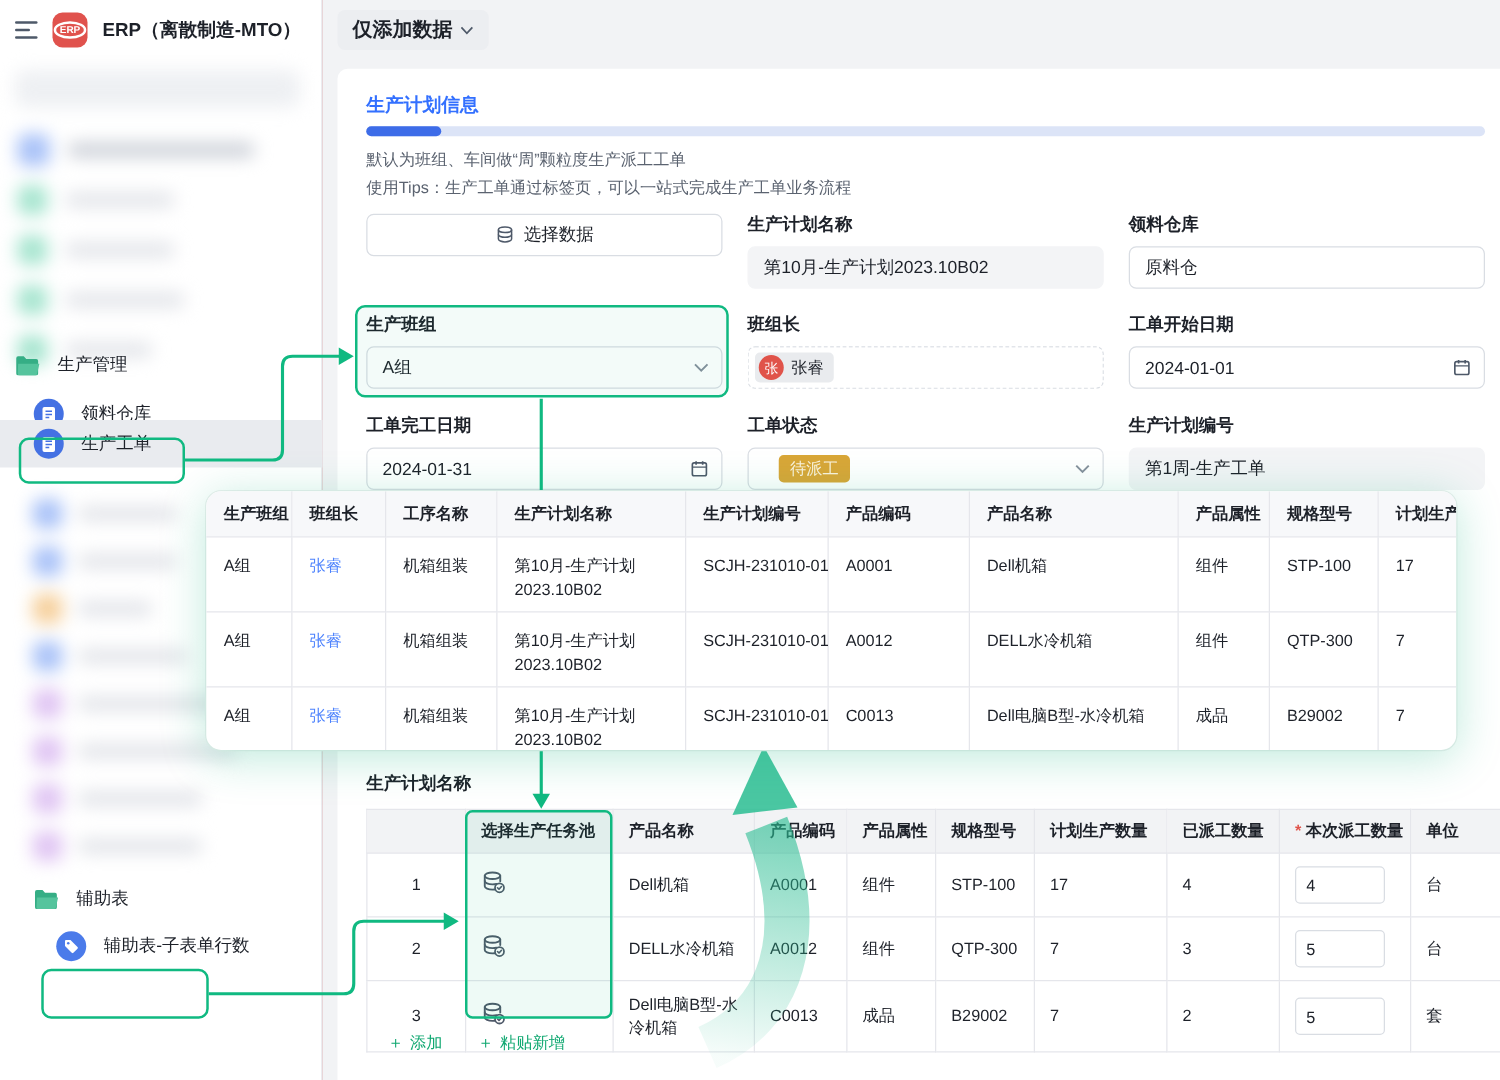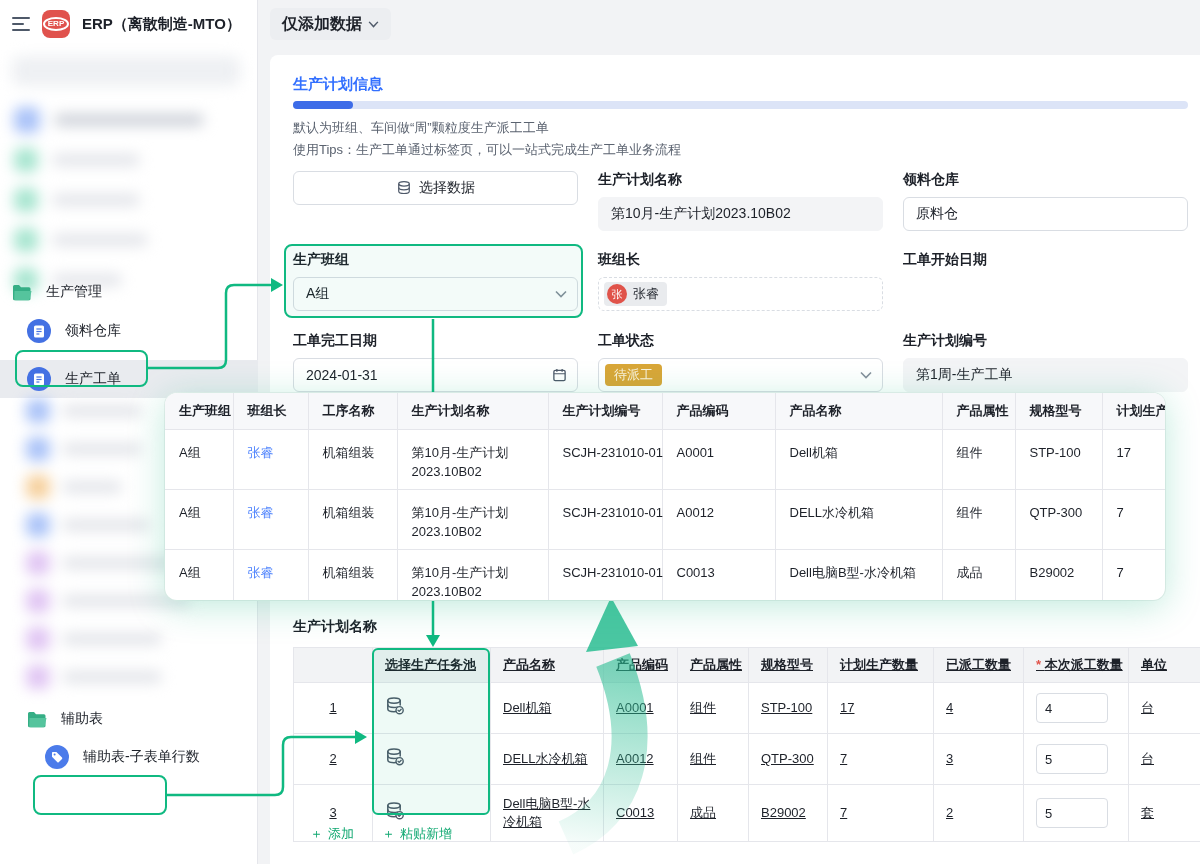--- a/index.html
+++ b/index.html
@@ -56,21 +56,21 @@
 
   
   table { border-collapse:collapse; table-layout:fixed; font-size:13px; }
   th { font-weight:700; text-align:left; color:#1d2129; white-space:nowrap; overflow:hidden; }
   .req { color:#e0534a; }
   .cell-link { color:#4e83fd; cursor:pointer; }
   .qty-input { width:72px; height:30px; border:1px solid #d9dde3; border-radius:4px; padding:0 8px; font-size:13px; font-family:inherit; color:#1d2129; }
 
   .detail-title { position:absolute; left:23px; top:563px; font-size:14px; font-weight:700; }
   .detail-wrap { position:absolute; left:23px; top:592px; width:907px; }
-  .detail-wrap table { width:907px;text-decoration:underline; }
+  .detail-wrap table { width:907px; }
   .detail-wrap th { background:#f2f3f5; border:1px solid #e5e6eb; padding:8px 12px; }
   .detail-wrap td { border:1px solid #e5e6eb; padding:10px 12px; line-height:18px; vertical-align:middle; background:transparent; }
   .detail-wrap td:first-child { text-align:center; }
   .tfoot-btns { position:absolute; left:40px; top:770px; display:flex; gap:28px; }
   .green-btn { color:#10a871; font-size:13px; background:none; border:none; cursor:pointer; display:flex; align-items:center; gap:5px; font-family:inherit; }
 
   .popup { position:absolute; left:165px; top:393px; width:1000px; height:207px; background:#fff; border-radius:12px; overflow:hidden; z-index:15;
            box-shadow:0 6px 36px rgba(20,180,130,.28), 0 0 0 1px #eef1f0; }
   .popup table { width:1000px; }
   .popup th { background:#f7f8fa; border-bottom:1px solid #e5e6eb; border-right:1px solid #e5e6eb; padding:9px 8px 9px 14px; }
@@ -143,21 +143,21 @@
         <svg width="12" height="13" viewBox="0 0 12 13">
             <rect x="1" y="0.5" width="10" height="12" rx="1.6" fill="#fff"></rect>
             <line x1="3.4" y1="4" x2="8.6" y2="4" stroke="#4471e3" stroke-width="1.2"></line>
             <line x1="3.4" y1="6.5" x2="8.6" y2="6.5" stroke="#4471e3" stroke-width="1.2"></line>
             <line x1="3.4" y1="9" x2="6.4" y2="9" stroke="#4471e3" stroke-width="1.2"></line>
           </svg>
       </span>
       <span>领料仓库</span>
     </div>
 
-    <div class="nav-row ind1 selected" style="top:360px">
+    <div class="nav-row ind1 selected" style="top:336px">
       <span class="circle-ico">
         <svg width="12" height="13" viewBox="0 0 12 13">
             <rect x="1" y="0.5" width="10" height="12" rx="1.6" fill="#fff"></rect>
             <line x1="3.4" y1="4" x2="8.6" y2="4" stroke="#4471e3" stroke-width="1.2"></line>
             <line x1="3.4" y1="6.5" x2="8.6" y2="6.5" stroke="#4471e3" stroke-width="1.2"></line>
             <line x1="3.4" y1="9" x2="6.4" y2="9" stroke="#4471e3" stroke-width="1.2"></line>
           </svg>
       </span>
       <span>生产工单</span>
     </div>
@@ -274,39 +274,50 @@
         <label>班组长</label>
         <div class="ctrl dashed">
           <span class="chip">
             <span class="avatar">张</span>
             <span>张睿</span>
           </span>
         </div>
       </div>
       <div class="fld col3 row2">
         <label>工单开始日期</label>
+        <div class="ctrl">
+          <span>2024-01-01</span>
+          <span class="right-ico">
+              <svg width="15" height="15" viewBox="0 0 16 16">
+                <rect x="2" y="3" width="12" height="11" rx="1.5" fill="none" stroke="#4e5969" stroke-width="1.4"></rect>
+                <line x1="5.2" y1="1.5" x2="5.2" y2="4.5" stroke="#4e5969" stroke-width="1.4"></line>
+                <line x1="10.8" y1="1.5" x2="10.8" y2="4.5" stroke="#4e5969" stroke-width="1.4"></line>
+                <line x1="2" y1="6.6" x2="14" y2="6.6" stroke="#4e5969" stroke-width="1.2"></line>
+              </svg>
+            </span>
+        </div>
       </div>
 
       <div class="fld col1 row3">
         <label>工单完工日期</label>
         <div class="ctrl">
           <span>2024-01-31</span>
           <span class="right-ico">
               <svg width="15" height="15" viewBox="0 0 16 16">
                 <rect x="2" y="3" width="12" height="11" rx="1.5" fill="none" stroke="#4e5969" stroke-width="1.4"></rect>
                 <line x1="5.2" y1="1.5" x2="5.2" y2="4.5" stroke="#4e5969" stroke-width="1.4"></line>
                 <line x1="10.8" y1="1.5" x2="10.8" y2="4.5" stroke="#4e5969" stroke-width="1.4"></line>
                 <line x1="2" y1="6.6" x2="14" y2="6.6" stroke="#4e5969" stroke-width="1.2"></line>
               </svg>
             </span>
         </div>
       </div>
       <div class="fld col2 row3">
         <label>工单状态</label>
-        <div class="ctrl" style="padding-left:6px">
+        <div class="ctrl" style="padding-left:24px">
           <span class="badge">待派工</span>
           <span class="right-ico">
               <svg width="12" height="8" viewBox="0 0 12 8">
                 <polyline points="1,1.5 6,6.5 11,1.5" fill="none" stroke="#86909c" stroke-width="1.6"></polyline>
               </svg>
             </span>
         </div>
       </div>
       <div class="fld col3 row3">
         <label>生产计划编号</label>

